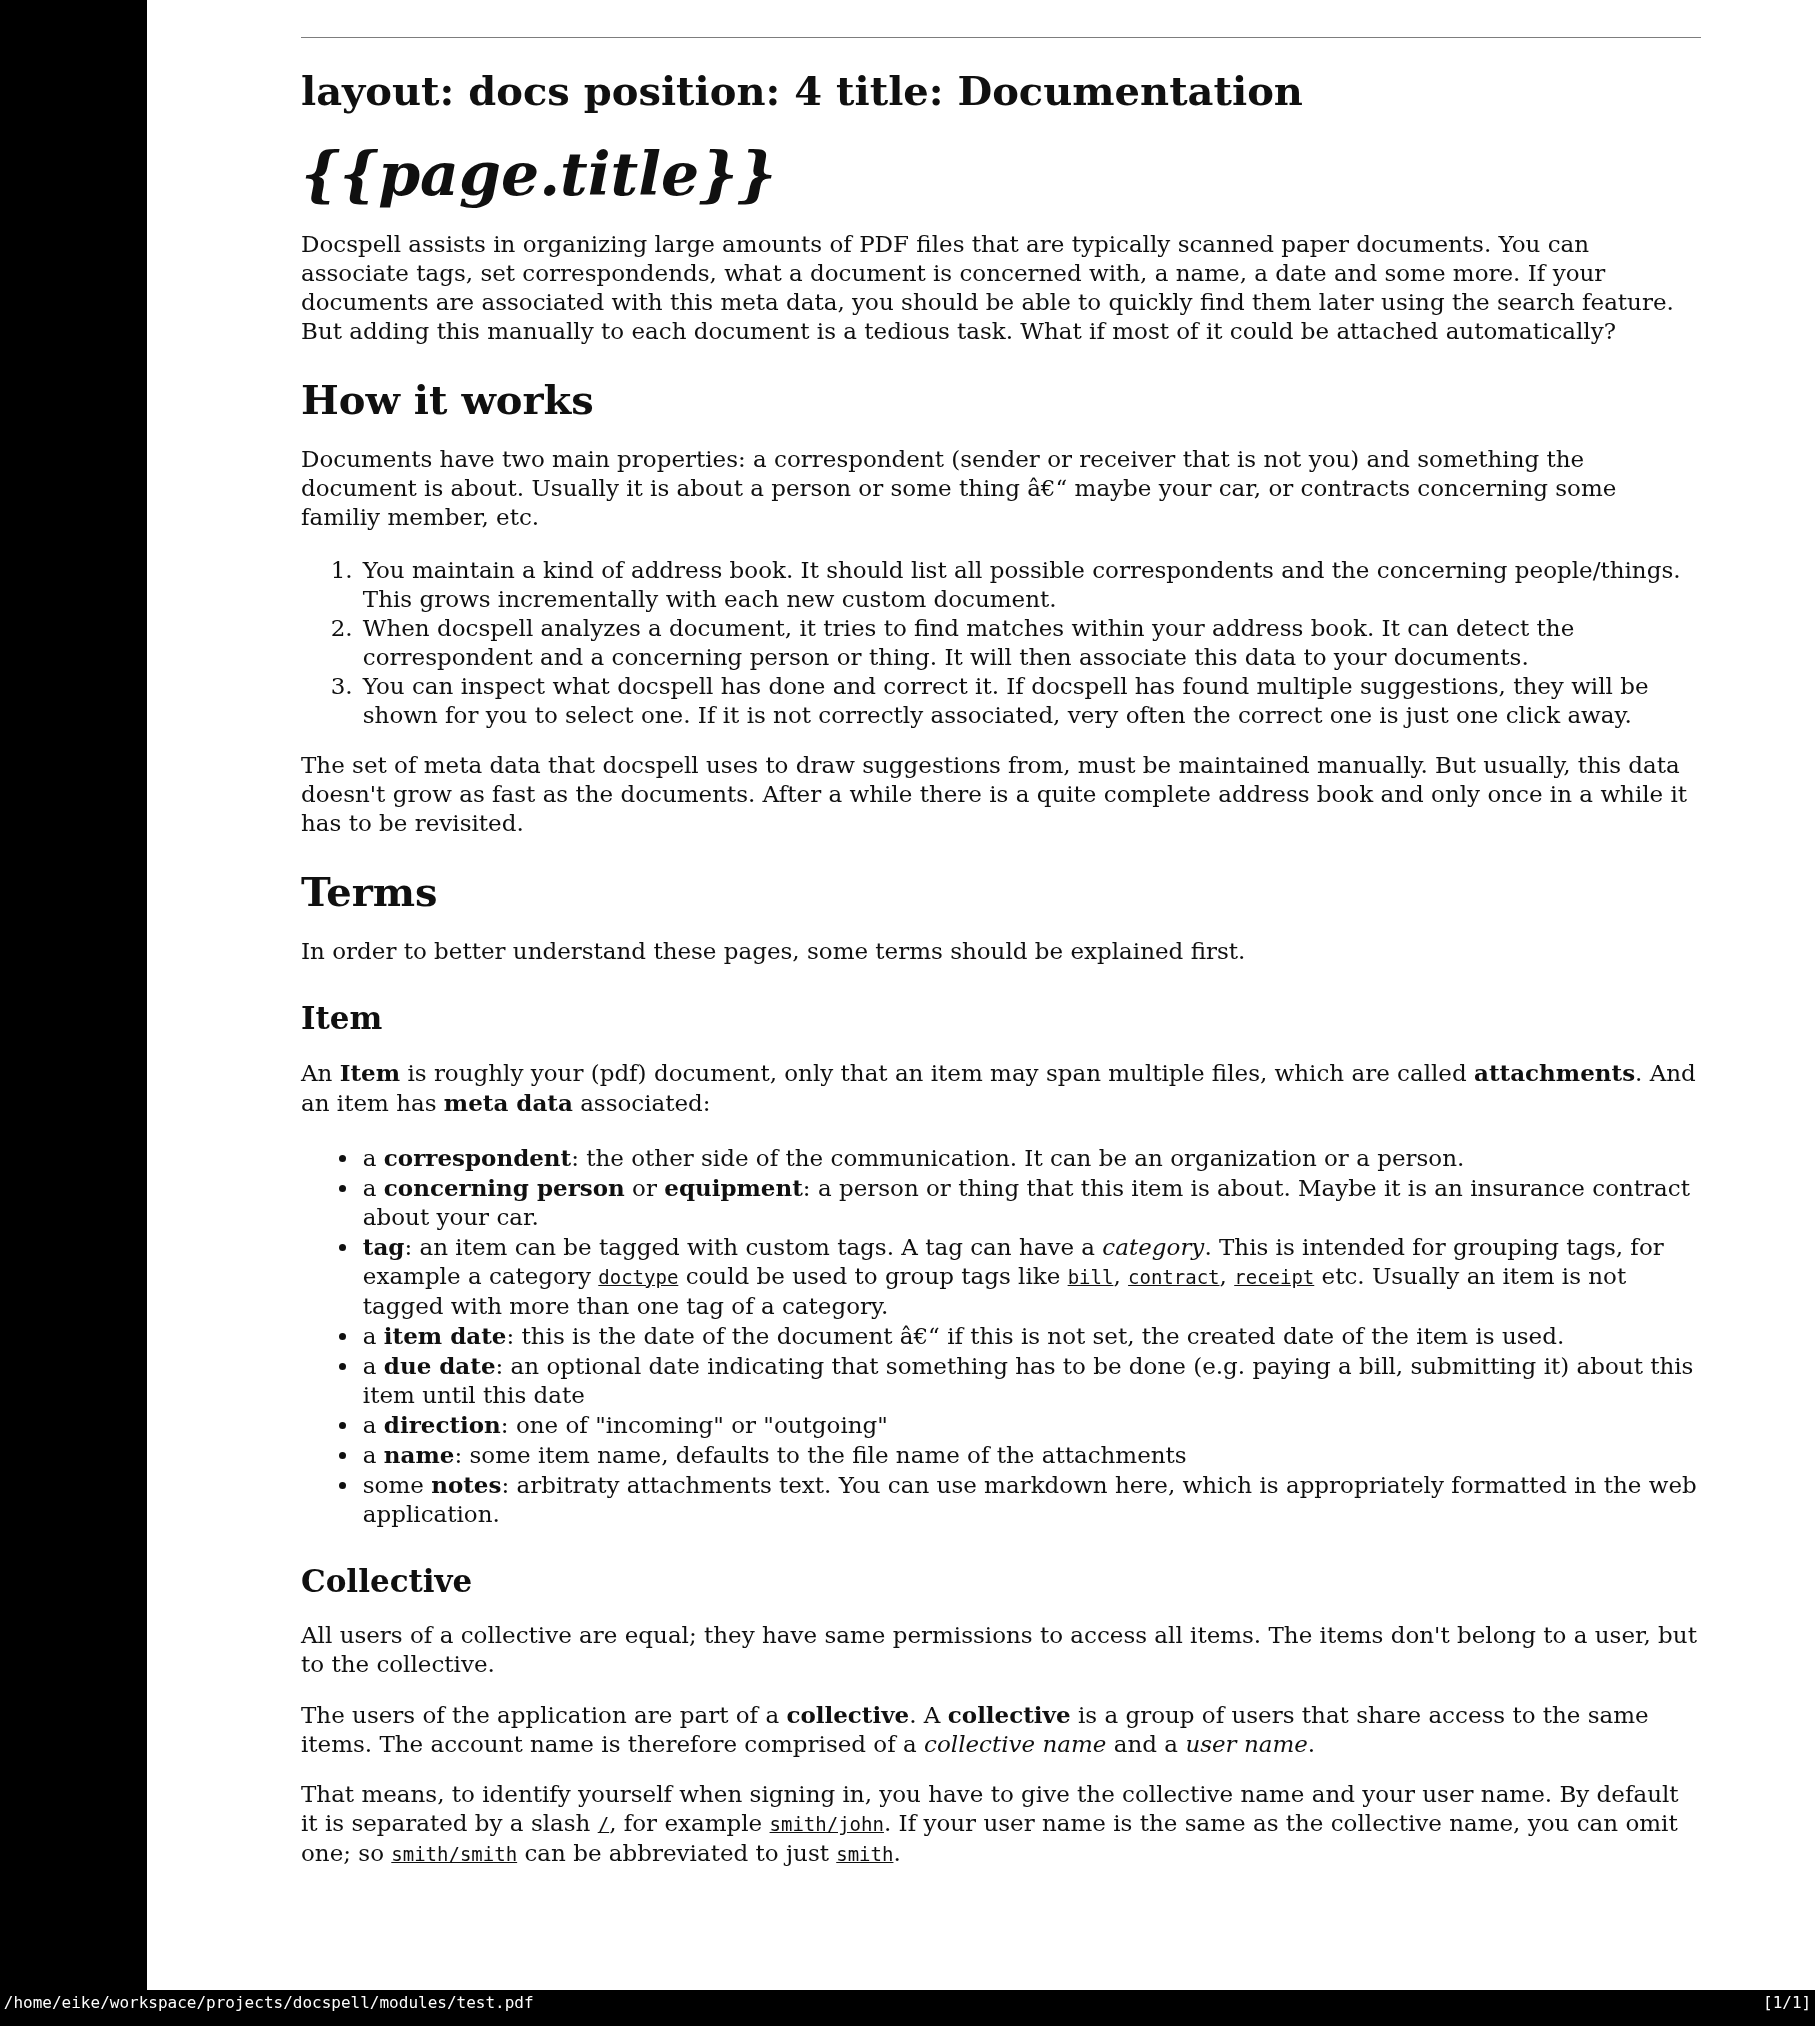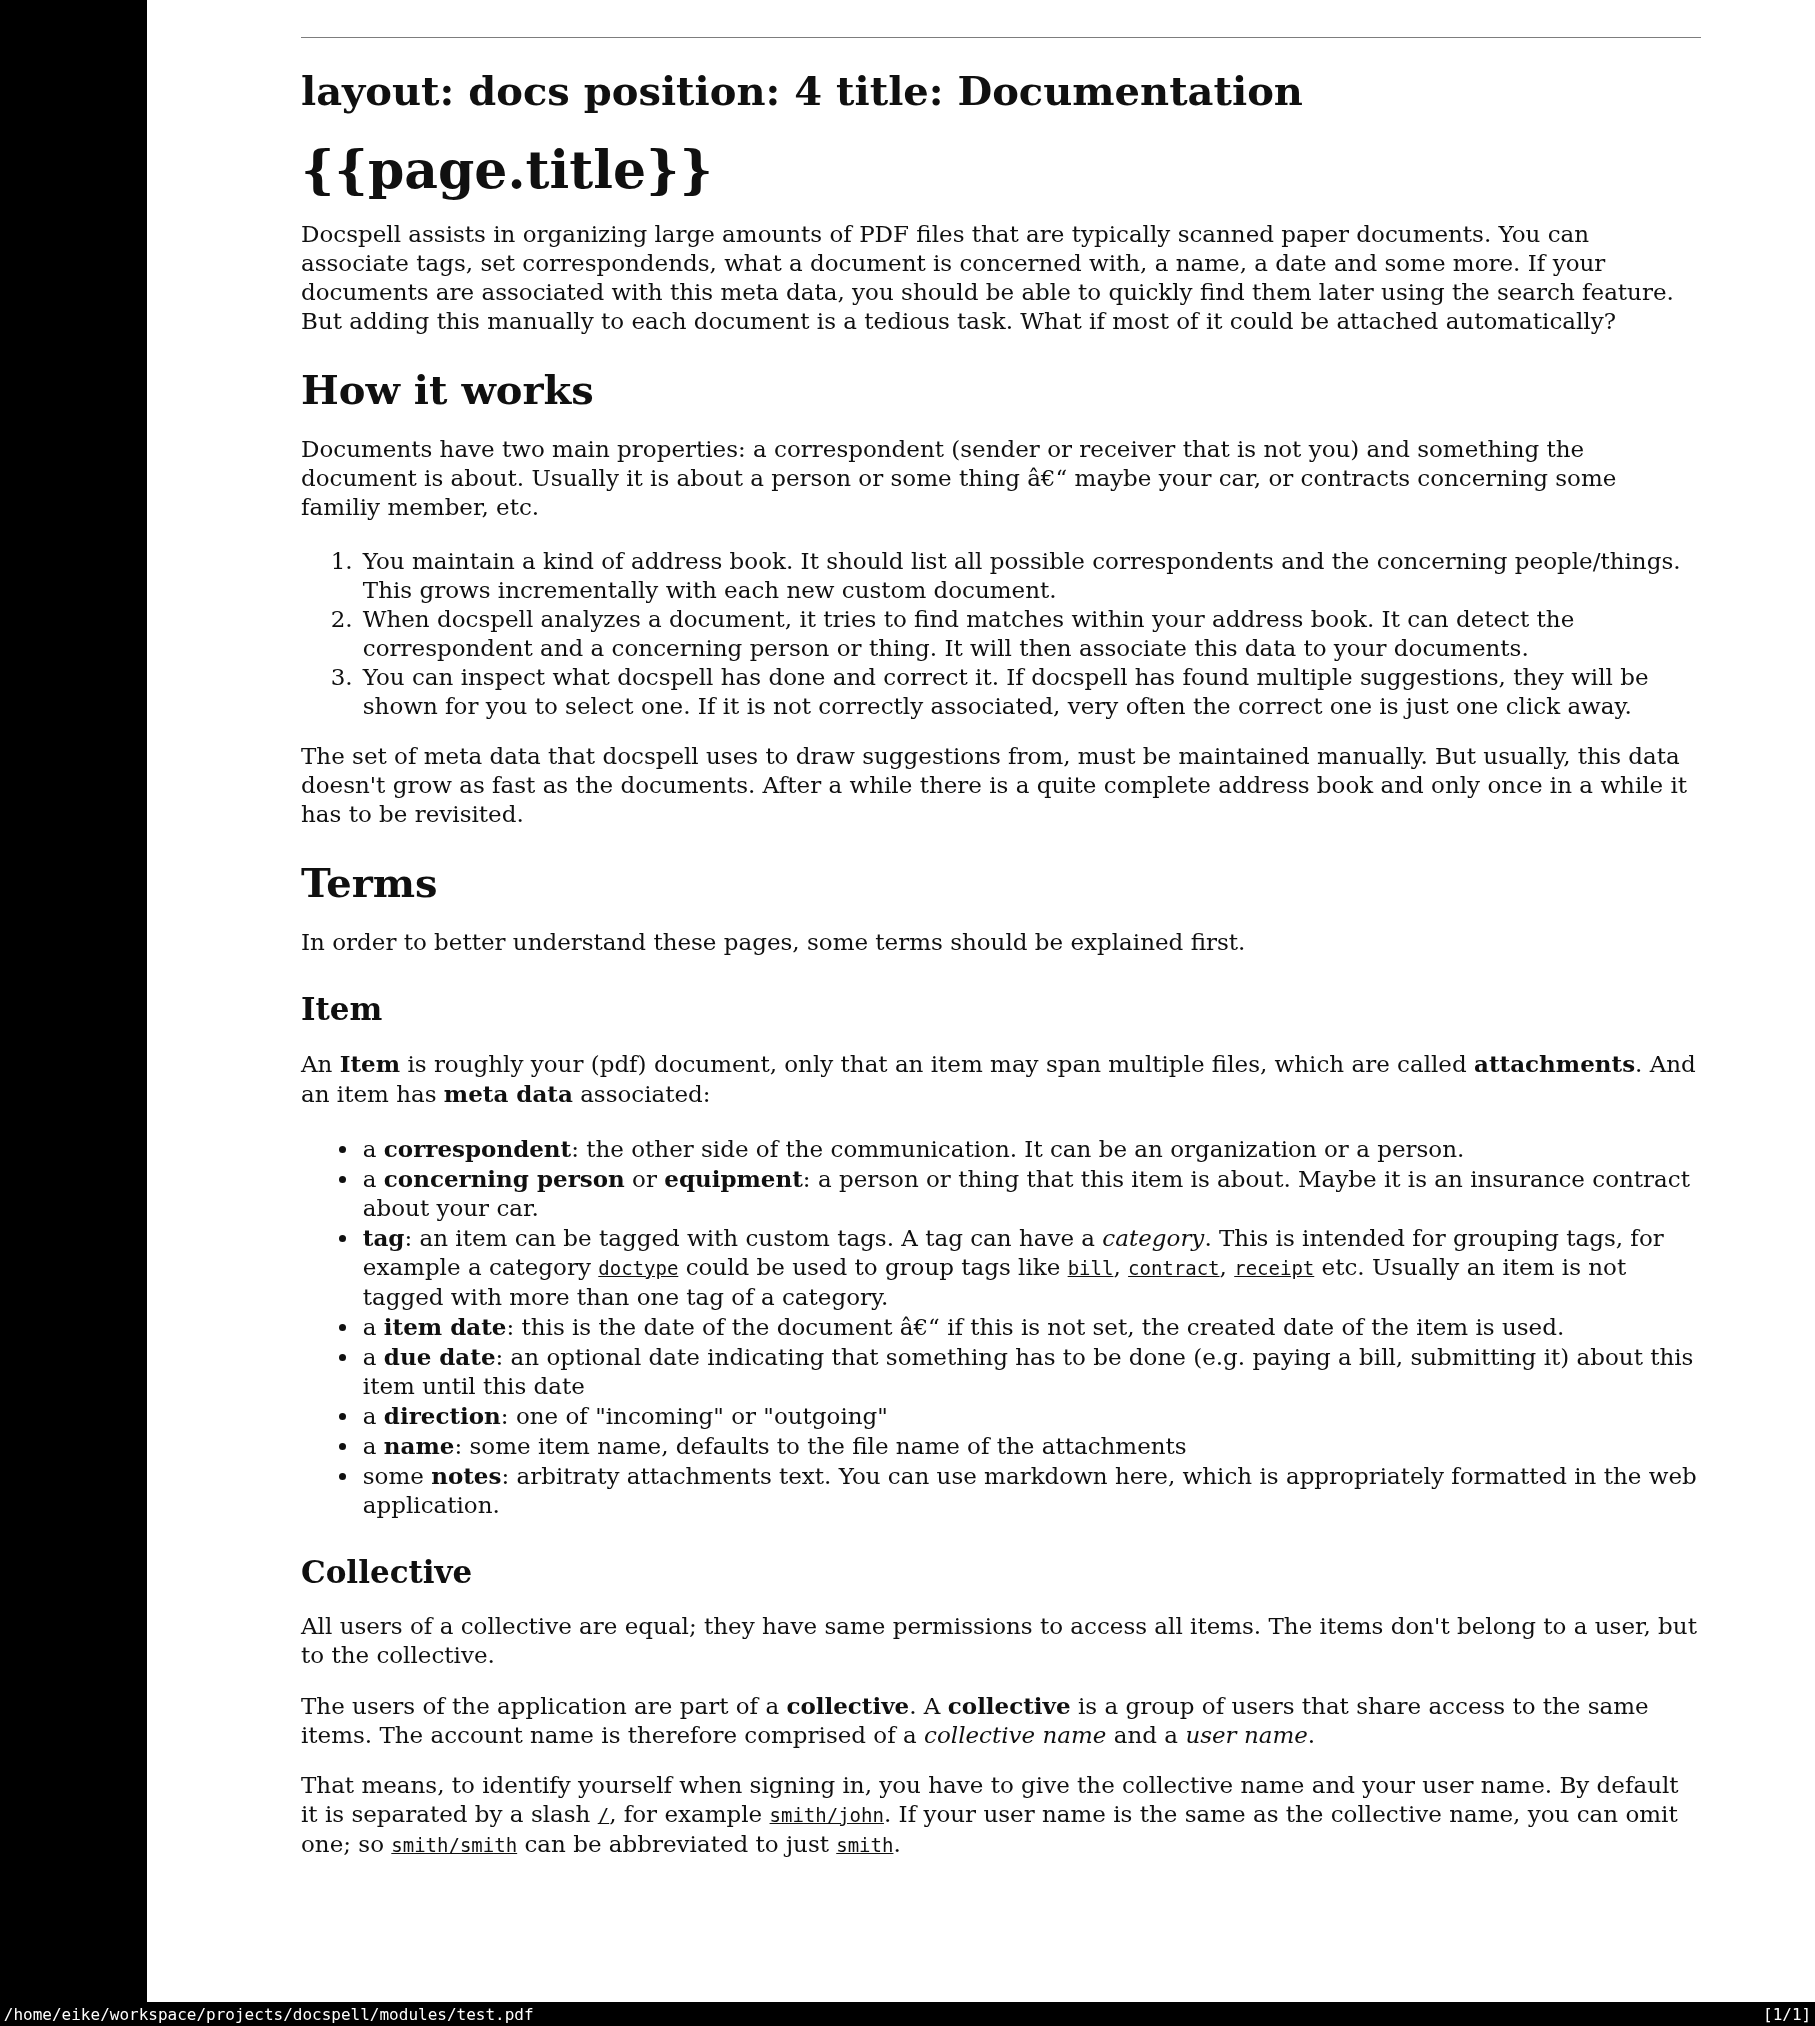--- a/index.html
+++ b/index.html
@@ -21,22 +21,22 @@
     padding: 37px 154px 0 154px;
     font-size: 23px;
     line-height: 29px;
     text-align: left;
   }
   .content hr {
     border: 0; border-top: 1.9px solid #7d7d7d;
     margin: 0; width: 100%;
   }
   .content h1 {
-    font-size: 52px; line-height: 1.15;
-    margin: 24.6px 0 0 0; font-weight: bold;
+    font-size: 60px; line-height: 1.15;
+    margin: 24.6px 0 0 0; font-weight: bold; font-style: italic;
   }
   .content h2 {
     font-size: 40px; line-height: 1.2;
     margin: 30px 0 0 0; font-weight: bold;
   }
   .content h2:first-of-type { margin-top: 29px; }
   .content h3 {
     font-size: 31px; line-height: 1.2;
     margin: 34px 0 0 0; font-weight: bold;
   }
@@ -47,21 +47,21 @@
   }
   .content li { margin: 0; padding-left: 2.8px; }
   .content code {
     font-family: "DejaVu Sans Mono", "Liberation Mono", monospace;
     font-size: 19px;
     text-decoration: underline;
   }
   .content strong { font-weight: bold; }
   .content em { font-style: italic; }
   .statusbar {
-    position: absolute; left: 0; bottom: 0;
+    position: absolute; left: 0; bottom: 12px;
     width: 1815px; height: 24px;
     background: #000000; color: #ffffff;
     font-family: "DejaVu Sans Mono", "Liberation Mono", monospace;
     font-size: 16px;
     display: flex; justify-content: space-between; align-items: center;
     padding: 0 3.8px;
     white-space: nowrap;
   }
 </style>
 </head>

